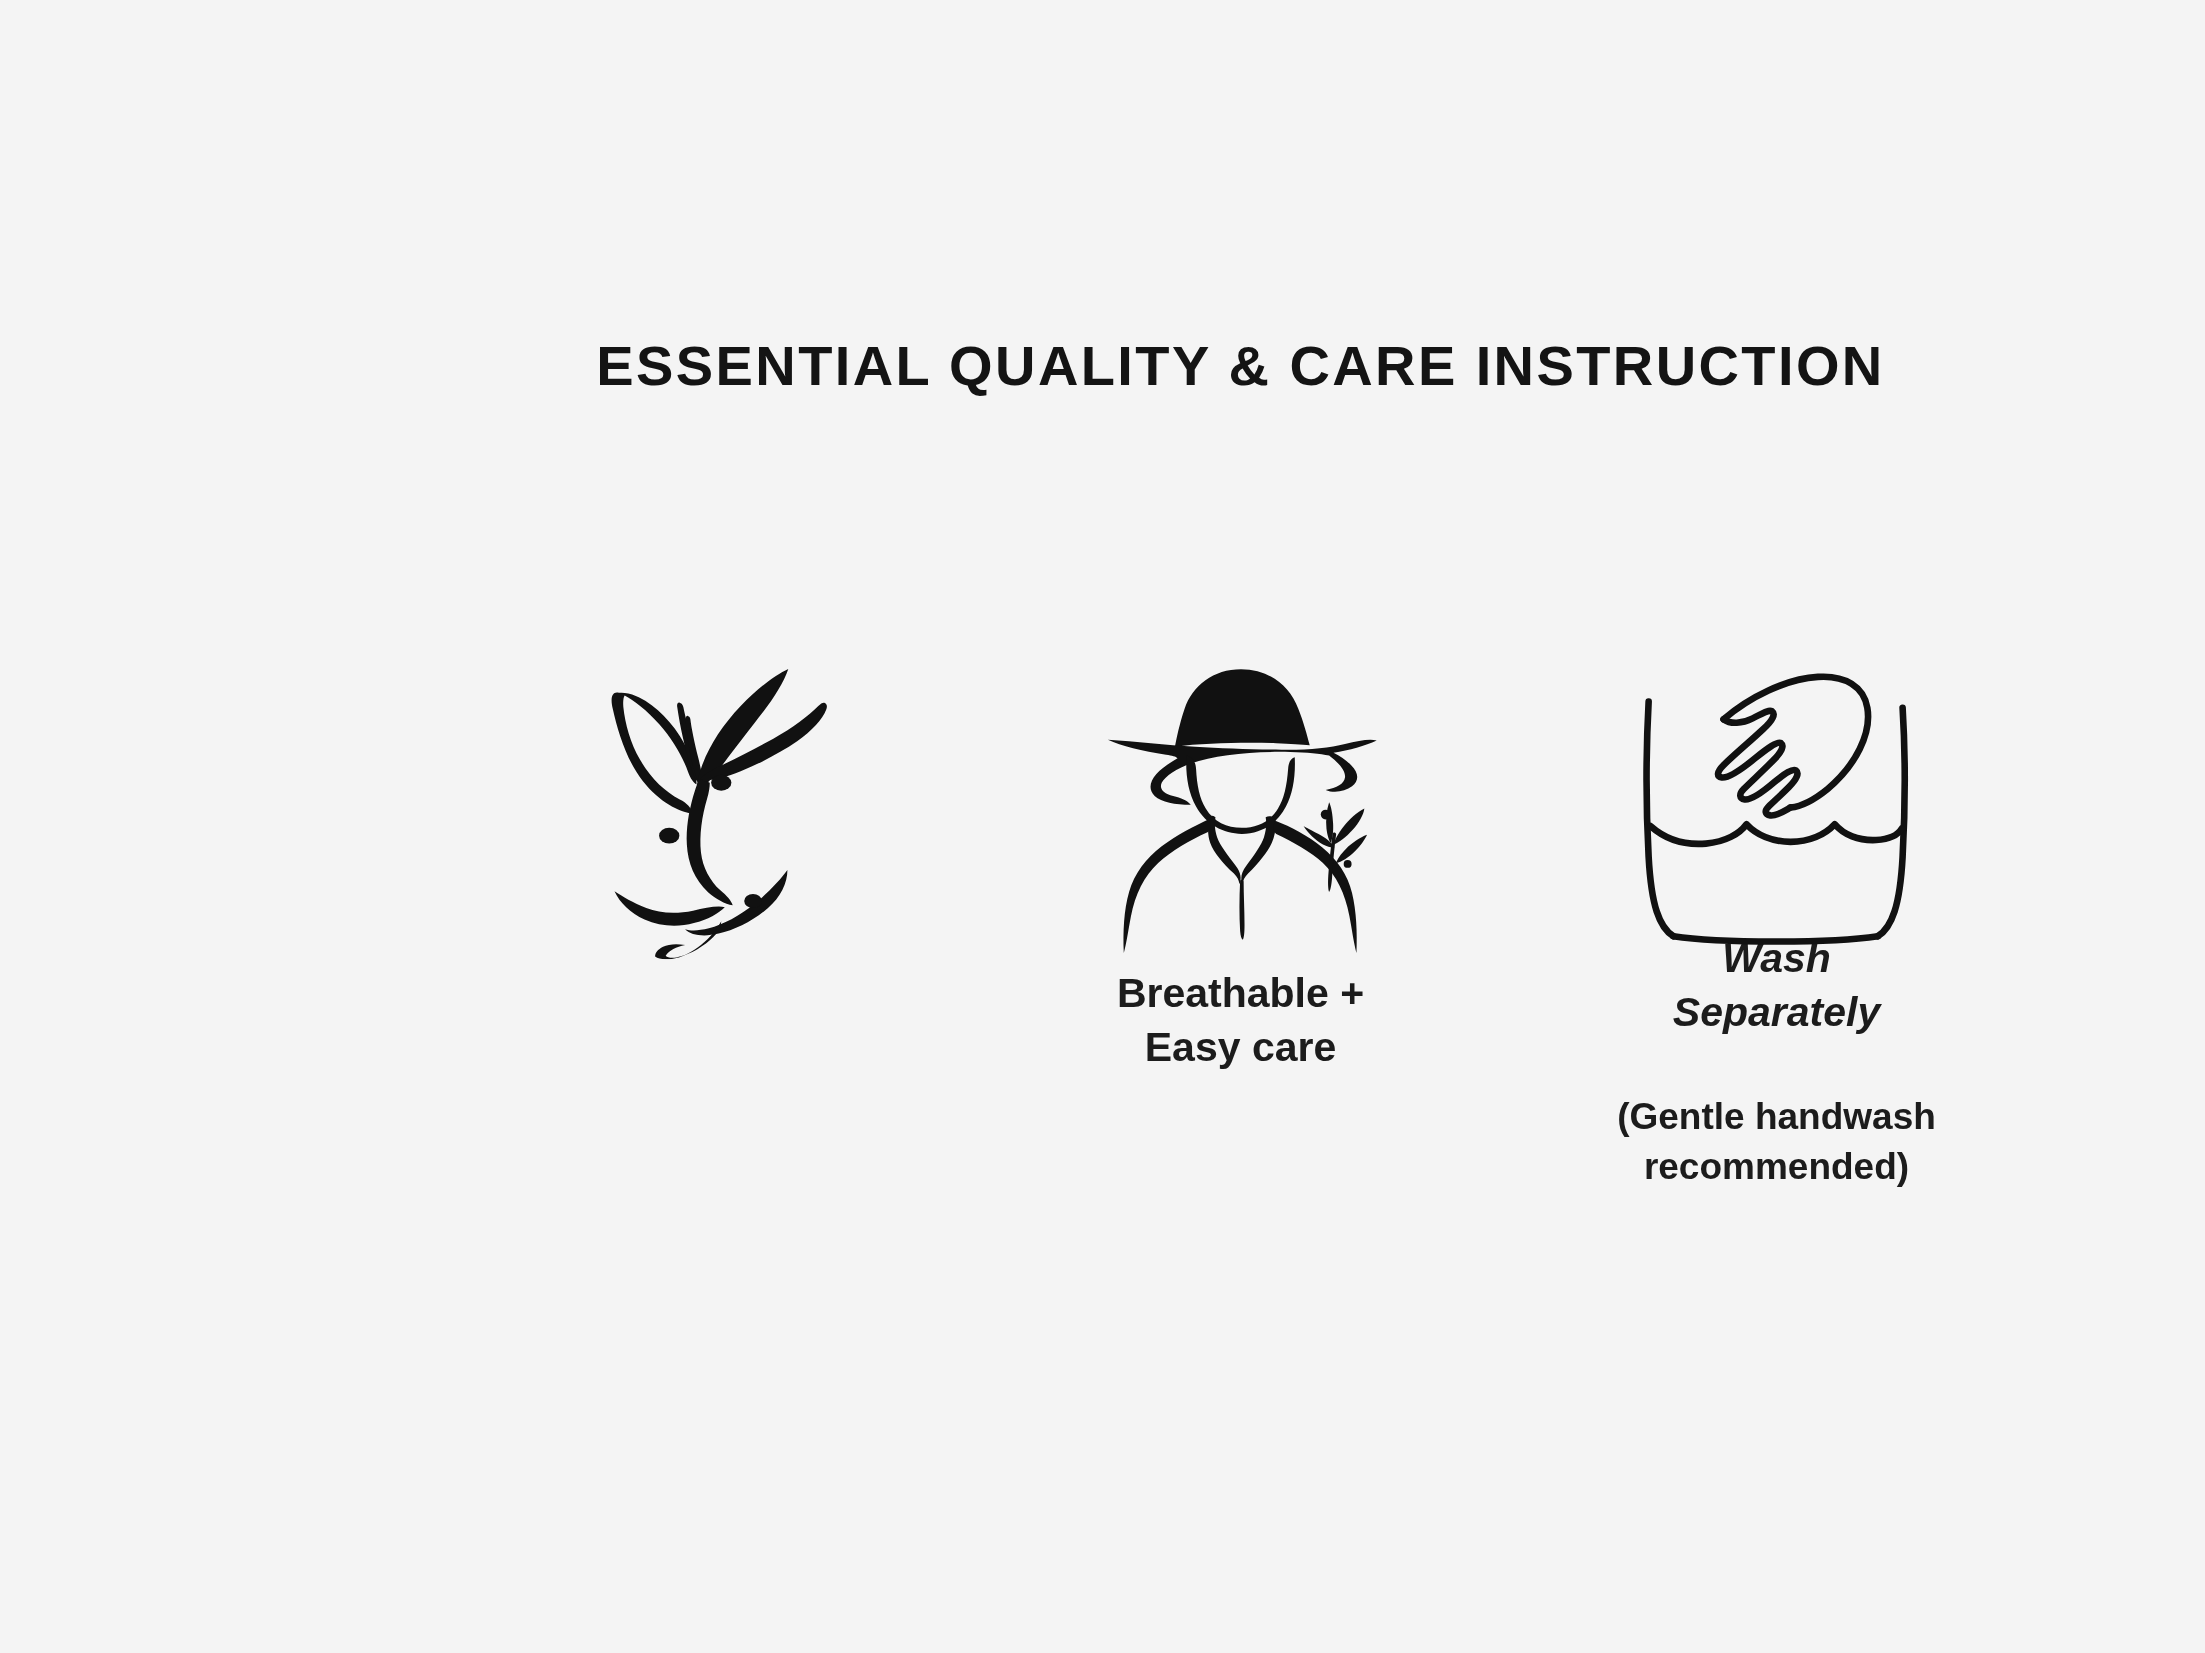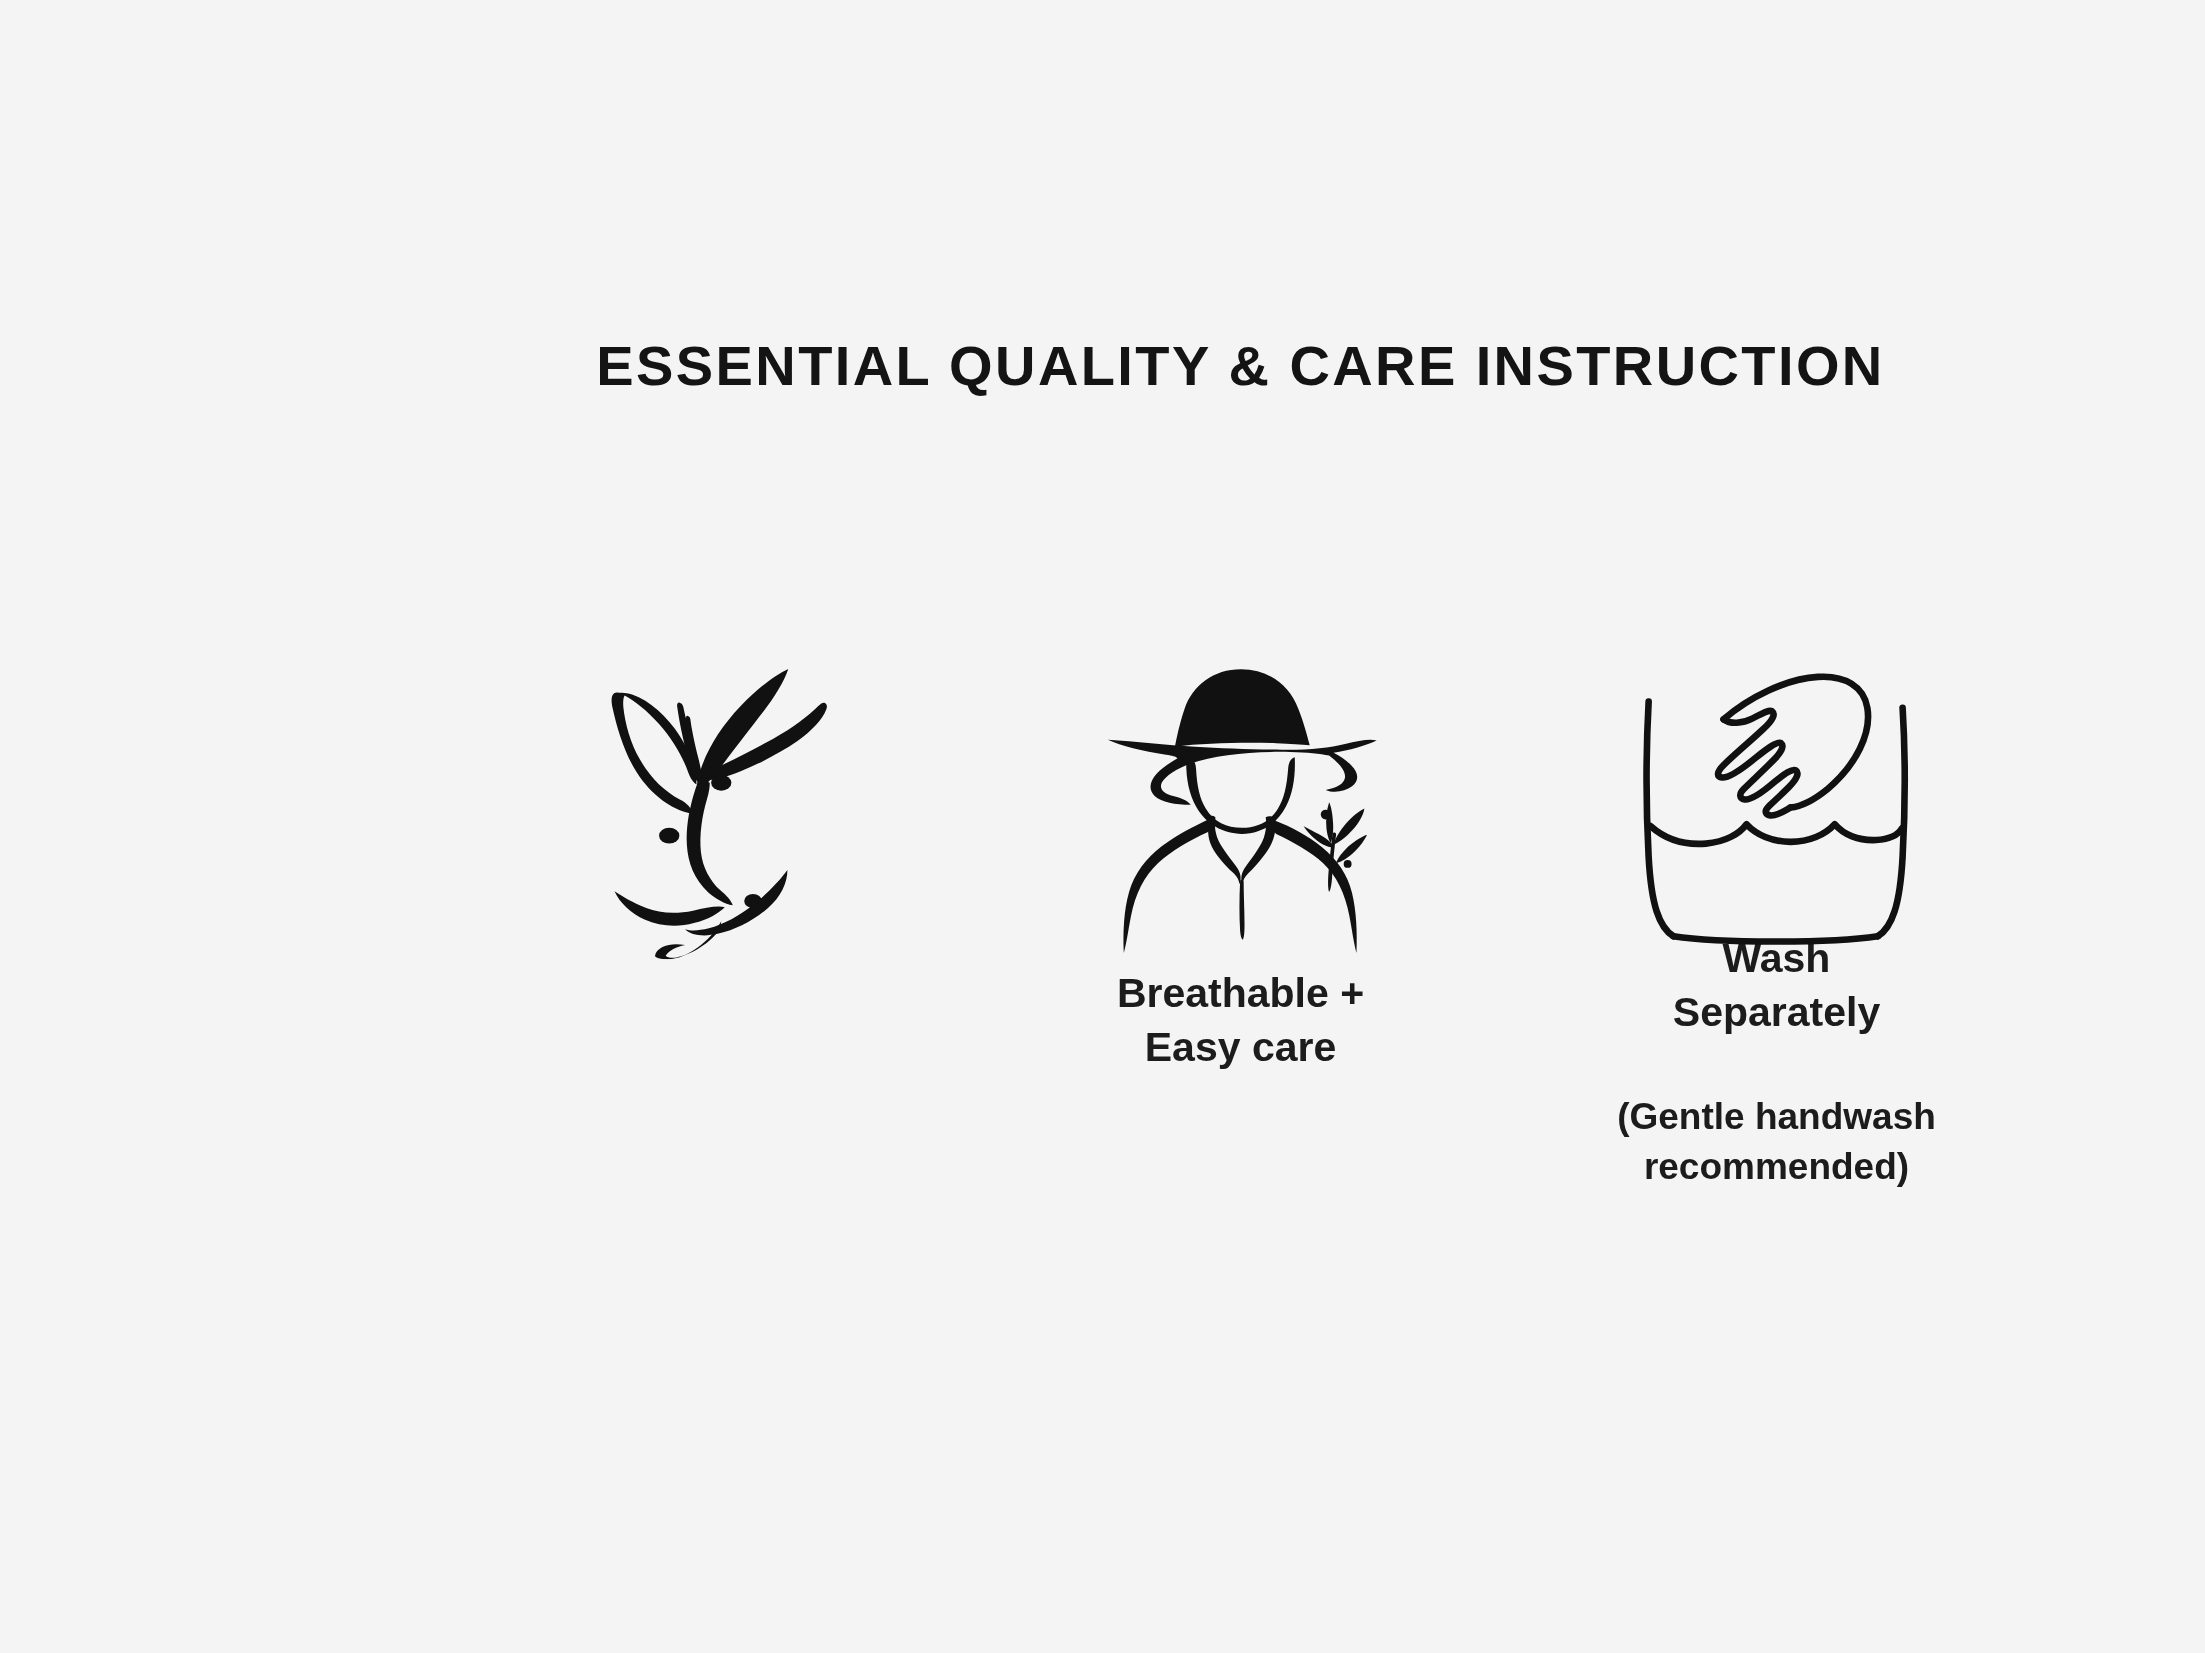--- a/index.html
+++ b/index.html
@@ -82,21 +82,21 @@
     color: #1c1c1c;
     line-height: 1.34;
     margin-top: 53px;
   }
 
   
   .feature.col-1 .feature-icon { transform: translateY(5.3px); }
   .feature.col-2 .feature-icon { transform: translateY(8px); }
   .feature.col-3 .feature-icon { transform: translateY(13.2px); }
   .feature.col-4 .feature-icon { transform: translateY(4.4px); }
-  .feature.col-4 .feature-caption { margin-top: -27px; width: 309px; }
+  .feature.col-4 .feature-caption { margin-top: -27px; width: 309px; font-style: italic; }
 </style>
 </head>
 <body>
 
 <div class="page">
 
   <h1 class="page-title">ESSENTIAL QUALITY &amp; CARE INSTRUCTION</h1>
 
   <div class="features">
 

